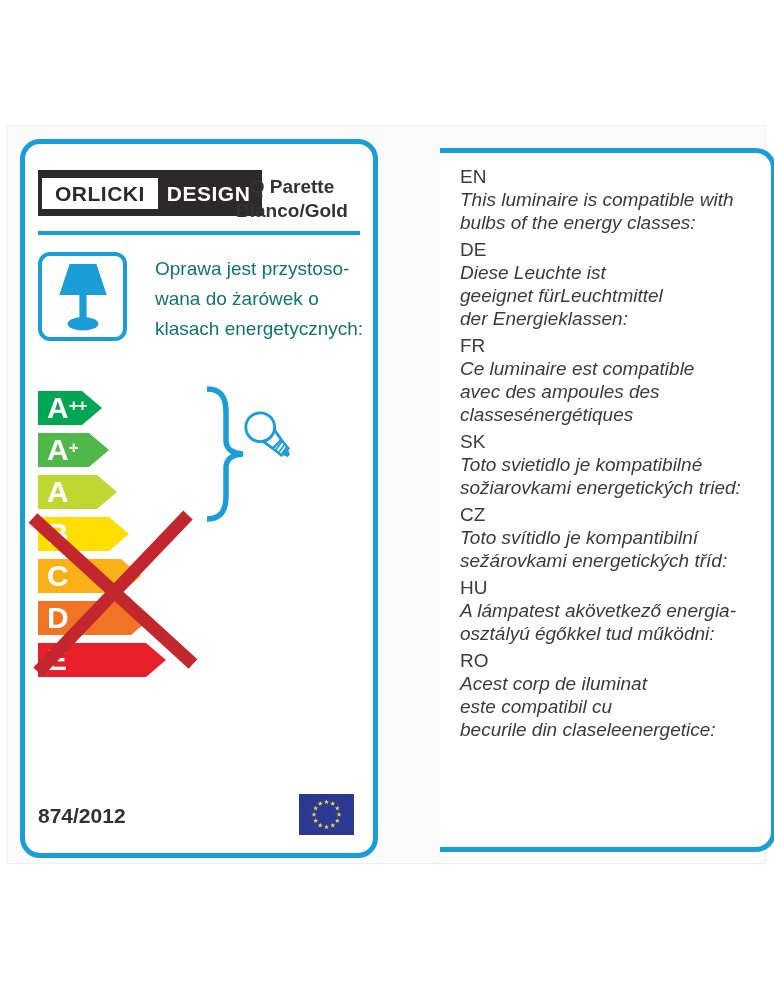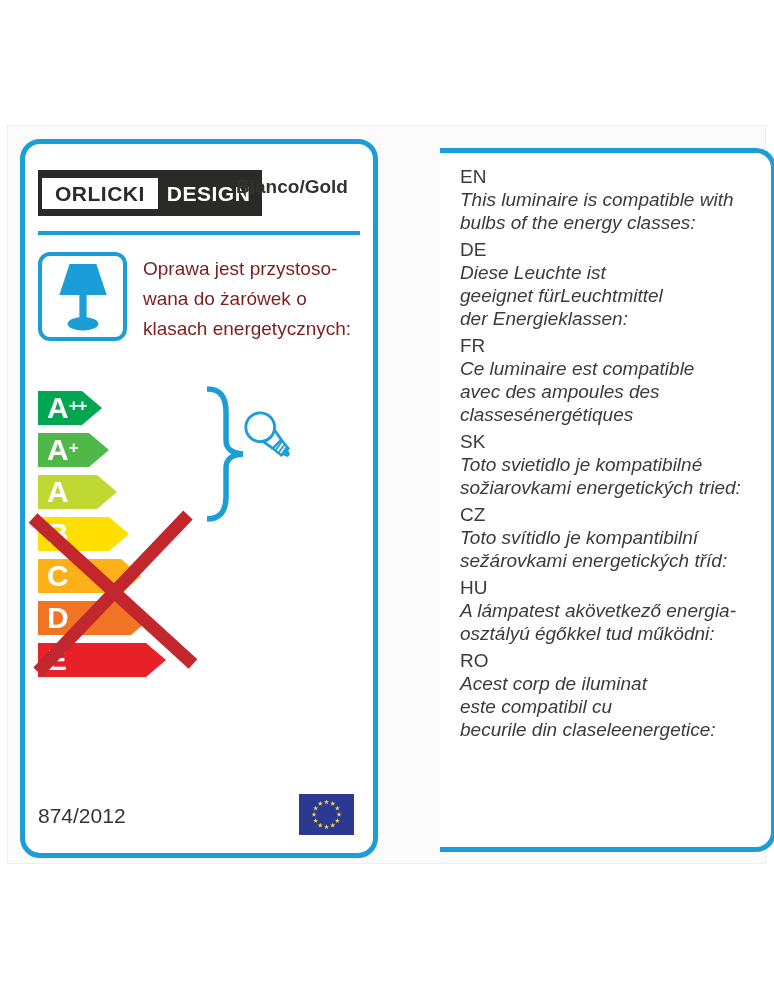--- a/index.html
+++ b/index.html
@@ -29,36 +29,36 @@
   .product{
     position:absolute;left:196px;top:31px;width:142px;text-align:center;
     font-size:19px;font-weight:bold;line-height:24px;color:#333332;
   }
   .divider{position:absolute;left:13px;top:87px;width:322px;height:4px;background:var(--blue);}
   .lamp-box{
     position:absolute;left:13px;top:108px;width:89px;height:89px;box-sizing:border-box;
     border:4px solid var(--blue);border-radius:12px;display:flex;align-items:center;justify-content:center;
   }
   .intro{
-    position:absolute;left:118px;top:110px;width:228px;
-    font-size:19px;line-height:30px;color:#7f1d1d;
+    position:absolute;left:130px;top:110px;width:228px;
+    font-size:19px;line-height:30px;color:#0f766e;
   }
   .arrows{position:absolute;left:13px;top:247px;}
   .arrow{
     height:34px;margin-bottom:8px;display:flex;align-items:center;
     clip-path:polygon(0 0, calc(100% - 20px) 0, 100% 50%, calc(100% - 20px) 100%, 0 100%);
   }
   .arrow .letter{
     color:#ffffff;font-weight:bold;font-size:30px;line-height:34px;padding-left:9px;
   }
   .arrow .letter sup{font-size:17px;line-height:0;vertical-align:7px;letter-spacing:-1px;}
   .brace-svg{position:absolute;left:176px;top:240px;}
   .bulb-svg{position:absolute;left:222px;top:262px;transform:rotate(-45deg);}
   .cross-svg{position:absolute;left:0px;top:362px;}
-  .regulation{position:absolute;left:13px;top:660px;font-size:21px;font-weight:normal;color:#333332;}
+  .regulation{position:absolute;left:13px;top:660px;font-size:21px;font-weight:bold;color:#333332;}
   .eu-flag{position:absolute;left:274px;top:650px;}
   
   .right-panel{
     position:absolute;left:440px;top:148px;width:331px;height:694px;box-sizing:content-box;
     background:#ffffff;border-top:5px solid var(--blue);border-right:5px solid var(--blue);
     border-bottom:5px solid var(--blue);border-radius:0 20px 20px 0;
   }
   .lang-wrap{padding:12px 4px 0 20px;}
   .lang-section{margin-bottom:4px;}
   .lang-code{font-size:19px;line-height:23px;}
@@ -70,20 +70,21 @@
 <div class="bg-frame"></div>
 
 <div class="left-panel">
 
   <div class="logo">
     <span class="logo-box">ORLICKI</span>
     <span class="logo-rest">DESIGN</span>
   </div>
 
   <div class="product">
+    <div>Q Parette</div>
     <div>Bianco/Gold</div>
   </div>
 
   <div class="divider"></div>
 
   <div class="lamp-box">
     <svg width="62" height="68" viewBox="0 0 60 66">
       <polygon class="blue-fill" points="17,1 43,1 53,31 7,31" fill="#1b9ed8"></polygon>
       <rect class="blue-fill" x="26.5" y="31" width="7" height="26" fill="#1b9ed8"></rect>
       <ellipse class="blue-fill" cx="30" cy="59" rx="15" ry="6.5" fill="#1b9ed8"></ellipse>

